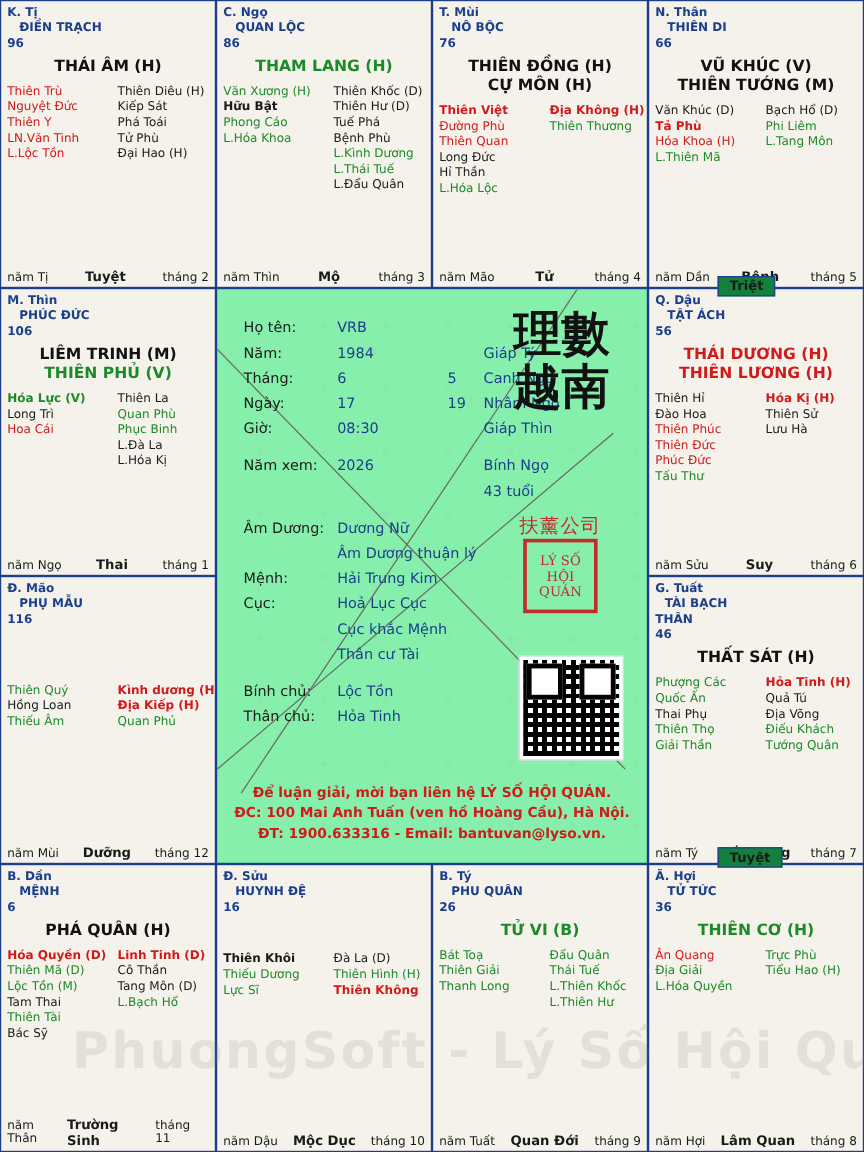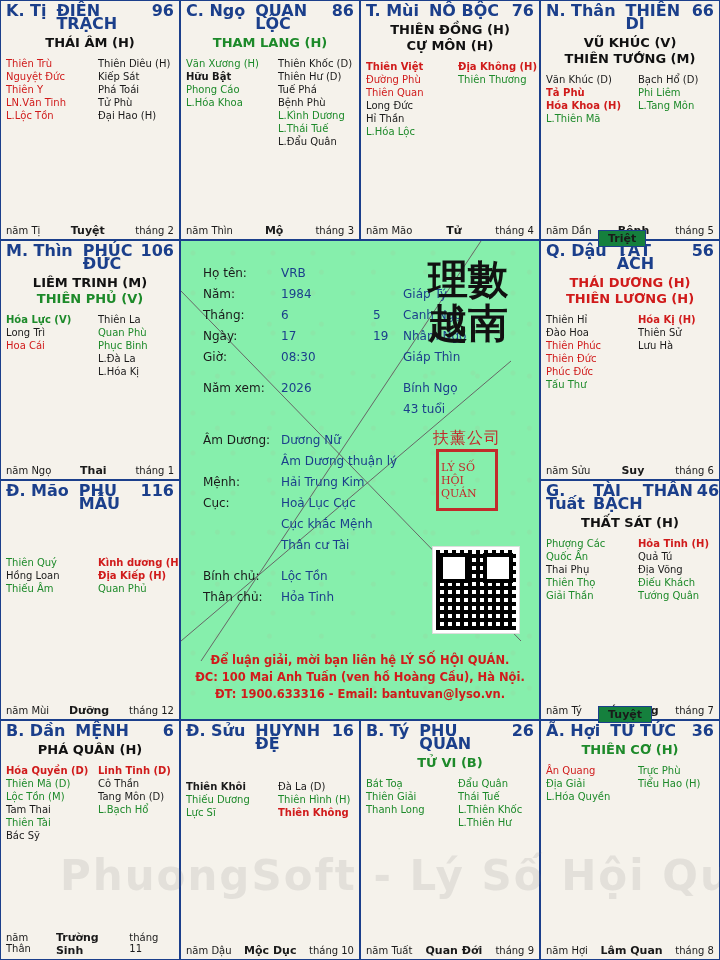--- a/index.html
+++ b/index.html
@@ -26,23 +26,24 @@
     position: relative;
     background: #f5f2eb;
     padding: 3px 5px 0 5px;
     overflow: hidden;
   }
   
   .cell-head {
     display: flex;
     align-items: baseline;
     justify-content: space-between;
-    font-size: 16px;
+    font-size: 10px;
     font-weight: bold;
     line-height: 13px;
+    flex-direction: column;
   }
   .cell-head .chi { color: #1b3f8b; }
   .cell-head .cung { color: #1b3f8b; flex: 1; text-align: left; padding-left: 10px; }
   .cell-head .num { color: #1b3f8b; }
 
   .stars-main {
     text-align: center;
     margin-top: 5px;
     line-height: 16px;
   }
@@ -141,21 +142,21 @@
   }
   .seal .sealbox {
     margin: 4px auto 0;
     width: 62px; height: 62px;
     border: 3px solid #c22b2b;
     color: #c22b2b;
     font-family: "DejaVu Serif", "Liberation Serif", serif;
     font-size: 11px;
     line-height: 13px;
     display: flex; align-items: center; justify-content: center;
-    text-align: left;
+    text-align: center;
     padding: 2px;
   }
   .qr {
     position: absolute;
     right: 20px; bottom: 86px;
     width: 86px; height: 86px;
     background:
       repeating-linear-gradient(0deg, #000 0 4px, #fff 4px 8px),
       repeating-linear-gradient(90deg, #000 0 4px, #fff 4px 8px);
     background-blend-mode: multiply;
@@ -315,21 +316,21 @@
         <span class="num">66</span>
       </div>
       <div class="stars-main">
         <div class="sm black">VŨ KHÚC (V)</div>
         <div class="sm black">THIÊN TƯỚNG (M)</div>
       </div>
       <div class="cols">
         <div class="col">
           <div class="st c-black">Văn Khúc (D)</div>
           <div class="st c-red" style="font-weight:bold">Tả Phù</div>
-          <div class="st c-red" style="font-weight:bold">Hóa Khoa (H)</div>
+          <div class="st c-red" style="font-weight:normal">Hóa Khoa (H)</div>
           <div class="st c-green">L.Thiên Mã</div>
         </div>
         <div class="col">
           <div class="st c-black">Bạch Hổ (D)</div>
           <div class="st c-green">Phi Liêm</div>
           <div class="st c-green">L.Tang Môn</div>
         </div>
       </div>
       <div class="cell-foot">
         <span>năm Dần</span>

